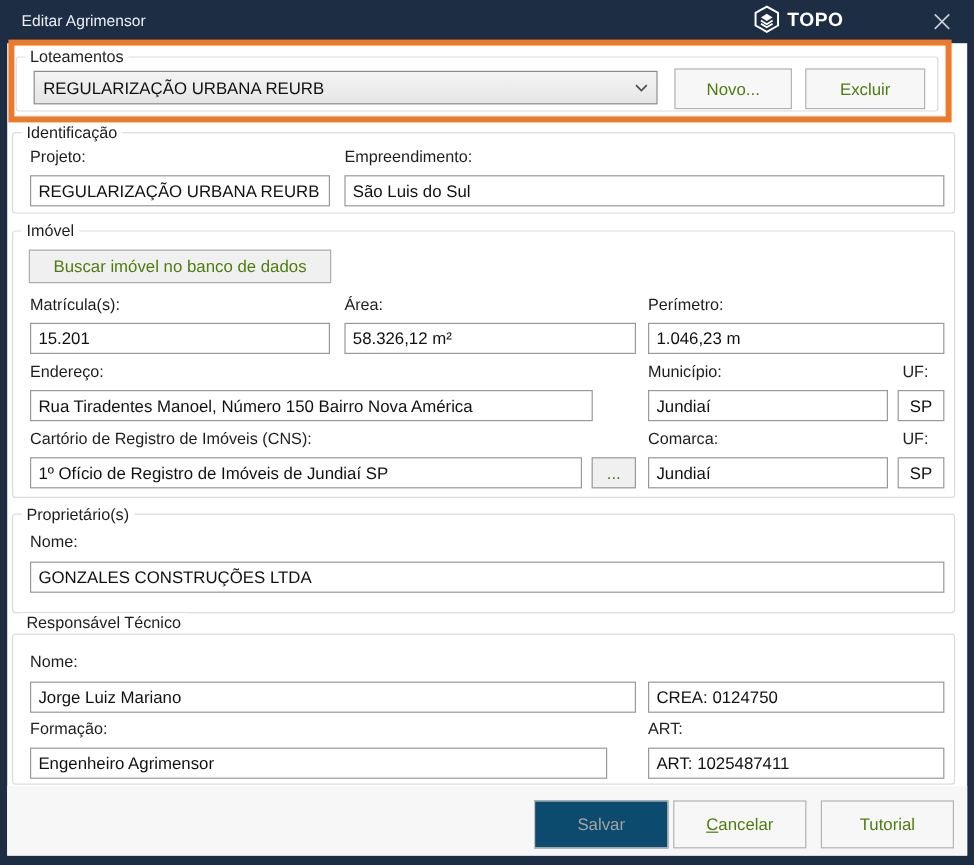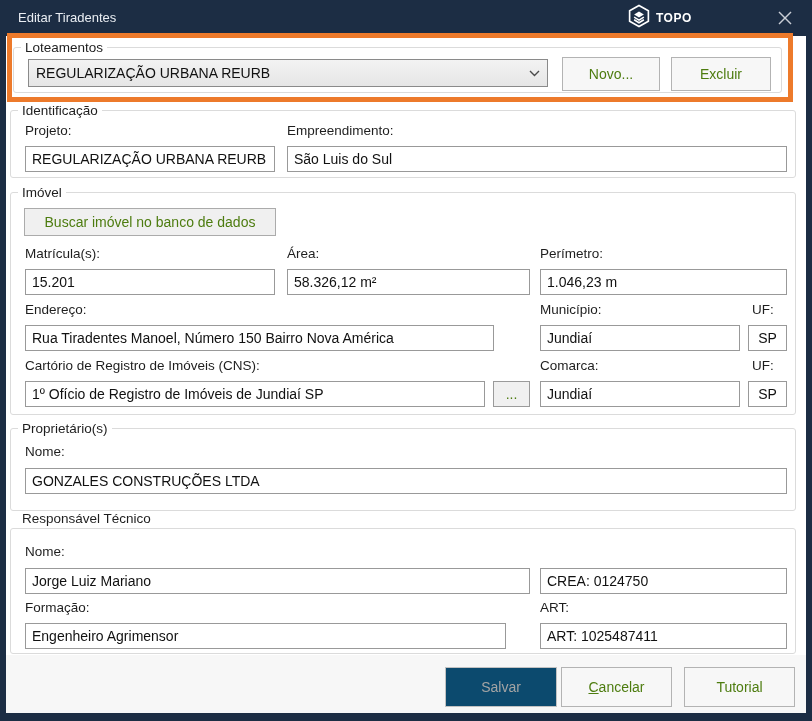--- a/index.html
+++ b/index.html
@@ -6,21 +6,21 @@
   #window{
     position:relative;width:812px;height:721px;
     background:#1C2D44;overflow:hidden;
     font-family:"Liberation Sans", sans-serif;
     -webkit-font-smoothing:antialiased;
   }
   
   .titlebar{position:absolute;left:0;top:0;width:812px;height:36px;background:#1C2D44;}
   .title-text{position:absolute;left:18px;top:0;line-height:36px;font-size:13px;color:#EAEEF3;}
   .brand{position:absolute;left:627px;top:6px;width:120px;height:24px;display:flex;align-items:center;gap:5px;}
-  .brand-text{color:#FFFFFF;font-size:12px;font-weight:bold;letter-spacing:.5px;}
+  .brand-text{color:#FFFFFF;font-size:16px;font-weight:bold;letter-spacing:.5px;}
   .close-btn{position:absolute;left:770px;top:6px;width:30px;height:24px;display:flex;align-items:center;justify-content:center;cursor:pointer;}
   
   .body{position:absolute;left:6px;top:36px;width:800px;height:677px;background:#FFFFFF;}
   .footer-bg{position:absolute;left:6px;top:655px;width:800px;height:58px;background:#F7F7F7;}
   
   .highlight{position:absolute;left:7px;top:33px;width:786px;height:69px;border:5px solid #ED7A2B;box-sizing:border-box;pointer-events:none;z-index:40;}
   
   .grp{position:absolute;border:1px solid #DBDBDB;border-radius:3px;box-sizing:border-box;background:transparent;}
   .leg{position:absolute;font-size:13.5px;color:#1E1E1E;background:#FFFFFF;padding:0 4px;line-height:15px;z-index:5;}
   
@@ -38,21 +38,21 @@
   .combo-text{flex:1;font-size:14px;color:#111111;padding-left:7px;white-space:nowrap;overflow:hidden;}
   .combo-arrow{width:26px;display:flex;align-items:center;justify-content:center;}
   .accel{text-decoration:underline;}
 </style>
 </head>
 <body>
 
 <div id="window">
 
   <div class="titlebar">
-    <div class="title-text">Editar Tiradentes</div>
+    <div class="title-text">Editar Agrimensor</div>
     <div class="brand">
       <span>
         <svg width="24" height="24" viewBox="0 0 32 32">
           <polygon points="16,2 28.5,9 28.5,23 16,30 3.5,23 3.5,9" fill="none" stroke="#FFFFFF" stroke-width="2.2"></polygon>
           <path d="M9.5 14 L16 10 L22.5 14 L16 18 Z" fill="#FFFFFF"></path>
           <path d="M9.5 17.5 L16 21.5 L22.5 17.5" fill="none" stroke="#FFFFFF" stroke-width="2"></path>
           <path d="M9.5 21 L16 25 L22.5 21" fill="none" stroke="#FFFFFF" stroke-width="2"></path>
         </svg>
       </span>
       <span class="brand-text">TOPO</span>

